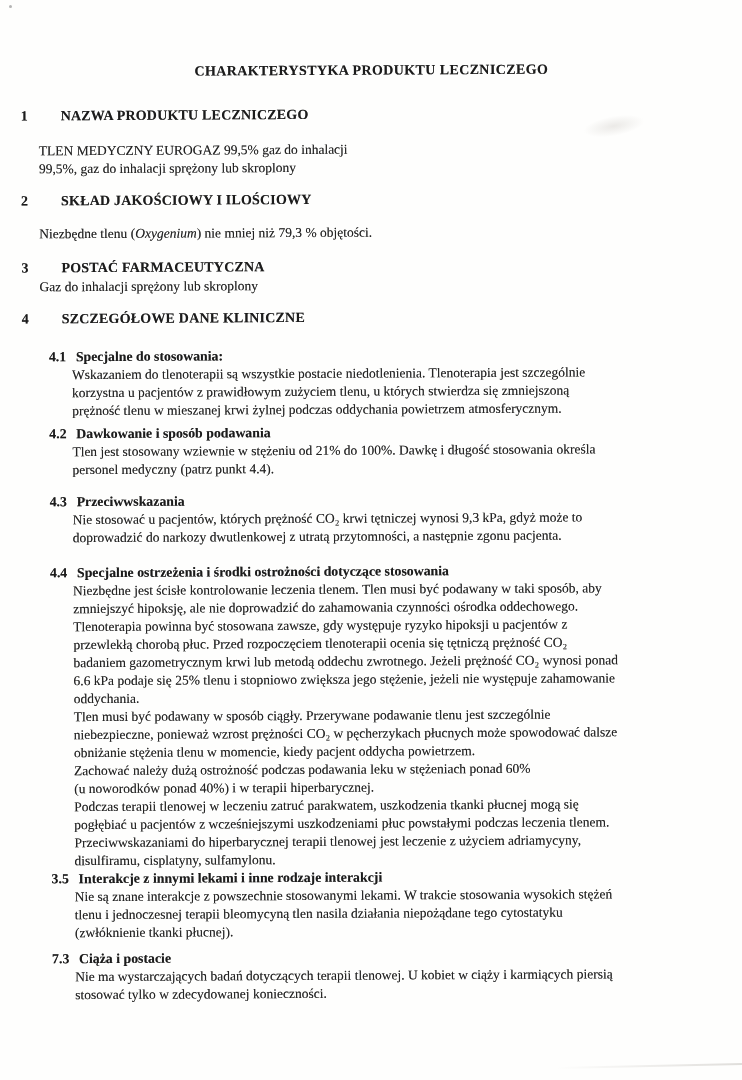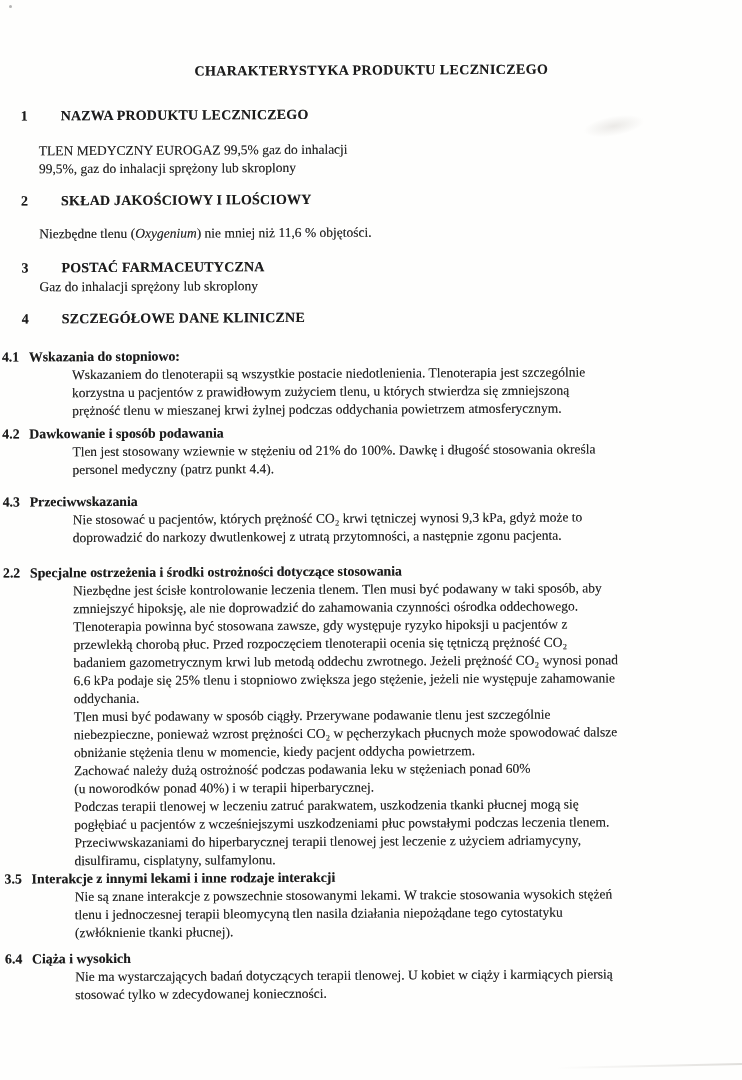--- a/index.html
+++ b/index.html
@@ -70,20 +70,21 @@
   .s4 .sec-row { margin-top: 14px; }
   
   .sub-row {
     display: flex;
     font-weight: bold;
     font-size: 13.8px;
     line-height: 18px;
     color: #1c1c1c;
   }
   .sub-num {
+    margin-left: 47px;
     width: 27px;
     flex: 0 0 auto;
   }
   .sub-body {
     margin-left: 70px;
     margin-right: 26px;
     font-size: 13.5px;
     line-height: 18px;
     white-space: pre-line;
   }
@@ -142,42 +143,42 @@
       </div>
       <div class="sec-body">TLEN MEDYCZNY EUROGAZ 99,5% gaz do inhalacji
 99,5%, gaz do inhalacji sprężony lub skroplony</div>
     </div>
 
     <div class="section s2">
       <div class="sec-row">
         <span class="sec-num">2</span>
         <span class="sec-heading">SKŁAD JAKOŚCIOWY I ILOŚCIOWY</span>
       </div>
-      <div class="sec-body"><span>Niezbędne tlenu (</span><i>Oxygenium</i><span>) nie mniej niż 11,6 % objętości.</span></div>
+      <div class="sec-body"><span>Niezbędne tlenu (</span><i>Oxygenium</i><span>) nie mniej niż 79,3 % objętości.</span></div>
     </div>
 
     <div class="section s3">
       <div class="sec-row">
         <span class="sec-num">3</span>
         <span class="sec-heading">POSTAĆ FARMACEUTYCZNA</span>
       </div>
       <div class="sec-body">Gaz do inhalacji sprężony lub skroplony</div>
     </div>
 
     <div class="section s4">
       <div class="sec-row">
         <span class="sec-num">4</span>
         <span class="sec-heading">SZCZEGÓŁOWE DANE KLINICZNE</span>
       </div>
     </div>
 
     <div class="subsection u41">
       <div class="sub-row">
         <span class="sub-num">4.1</span>
-        <span class="sub-heading">Wskazania do stopniowo:</span>
+        <span class="sub-heading">Specjalne do stosowania:</span>
       </div>
       <div class="sub-body">Wskazaniem do tlenoterapii są wszystkie postacie niedotlenienia. Tlenoterapia jest szczególnie
 korzystna u pacjentów z prawidłowym zużyciem tlenu, u których stwierdza się zmniejszoną
 prężność tlenu w mieszanej krwi żylnej podczas oddychania powietrzem atmosferycznym.</div>
     </div>
 
     <div class="subsection u42">
       <div class="sub-row">
         <span class="sub-num">4.2</span>
         <span class="sub-heading">Dawkowanie i sposób podawania</span>
@@ -190,21 +191,21 @@
       <div class="sub-row">
         <span class="sub-num">4.3</span>
         <span class="sub-heading">Przeciwwskazania</span>
       </div>
       <div class="sub-body">Nie stosować u pacjentów, których prężność CO₂ krwi tętniczej wynosi 9,3 kPa, gdyż może to
 doprowadzić do narkozy dwutlenkowej z utratą przytomności, a następnie zgonu pacjenta.</div>
     </div>
 
     <div class="subsection u44">
       <div class="sub-row">
-        <span class="sub-num">2.2</span>
+        <span class="sub-num">4.4</span>
         <span class="sub-heading">Specjalne ostrzeżenia i środki ostrożności dotyczące stosowania</span>
       </div>
       <div class="sub-body">Niezbędne jest ścisłe kontrolowanie leczenia tlenem. Tlen musi być podawany w taki sposób, aby
 zmniejszyć hipoksję, ale nie doprowadzić do zahamowania czynności ośrodka oddechowego.
 Tlenoterapia powinna być stosowana zawsze, gdy występuje ryzyko hipoksji u pacjentów z
 przewlekłą chorobą płuc. Przed rozpoczęciem tlenoterapii ocenia się tętniczą prężność CO₂
 badaniem gazometrycznym krwi lub metodą oddechu zwrotnego. Jeżeli prężność CO₂ wynosi ponad
 6.6 kPa podaje się 25% tlenu i stopniowo zwiększa jego stężenie, jeżeli nie występuje zahamowanie
 oddychania.
 Tlen musi być podawany w sposób ciągły. Przerywane podawanie tlenu jest szczególnie
@@ -223,22 +224,22 @@
         <span class="sub-num">3.5</span>
         <span class="sub-heading">Interakcje z innymi lekami i inne rodzaje interakcji</span>
       </div>
       <div class="sub-body">Nie są znane  interakcje z powszechnie stosowanymi lekami. W trakcie stosowania wysokich stężeń
 tlenu i jednoczesnej terapii bleomycyną tlen nasila działania niepożądane tego cytostatyku
 (zwłóknienie tkanki płucnej).</div>
     </div>
 
     <div class="subsection u46">
       <div class="sub-row">
-        <span class="sub-num">6.4</span>
-        <span class="sub-heading">Ciąża i wysokich</span>
+        <span class="sub-num">7.3</span>
+        <span class="sub-heading">Ciąża i postacie</span>
       </div>
       <div class="sub-body">Nie ma wystarczających badań dotyczących terapii tlenowej. U kobiet w ciąży i karmiących piersią
 stosować tylko w zdecydowanej konieczności.</div>
     </div>
 
   </div>
 
   <div class="edge-line"></div>
 </div>
 

